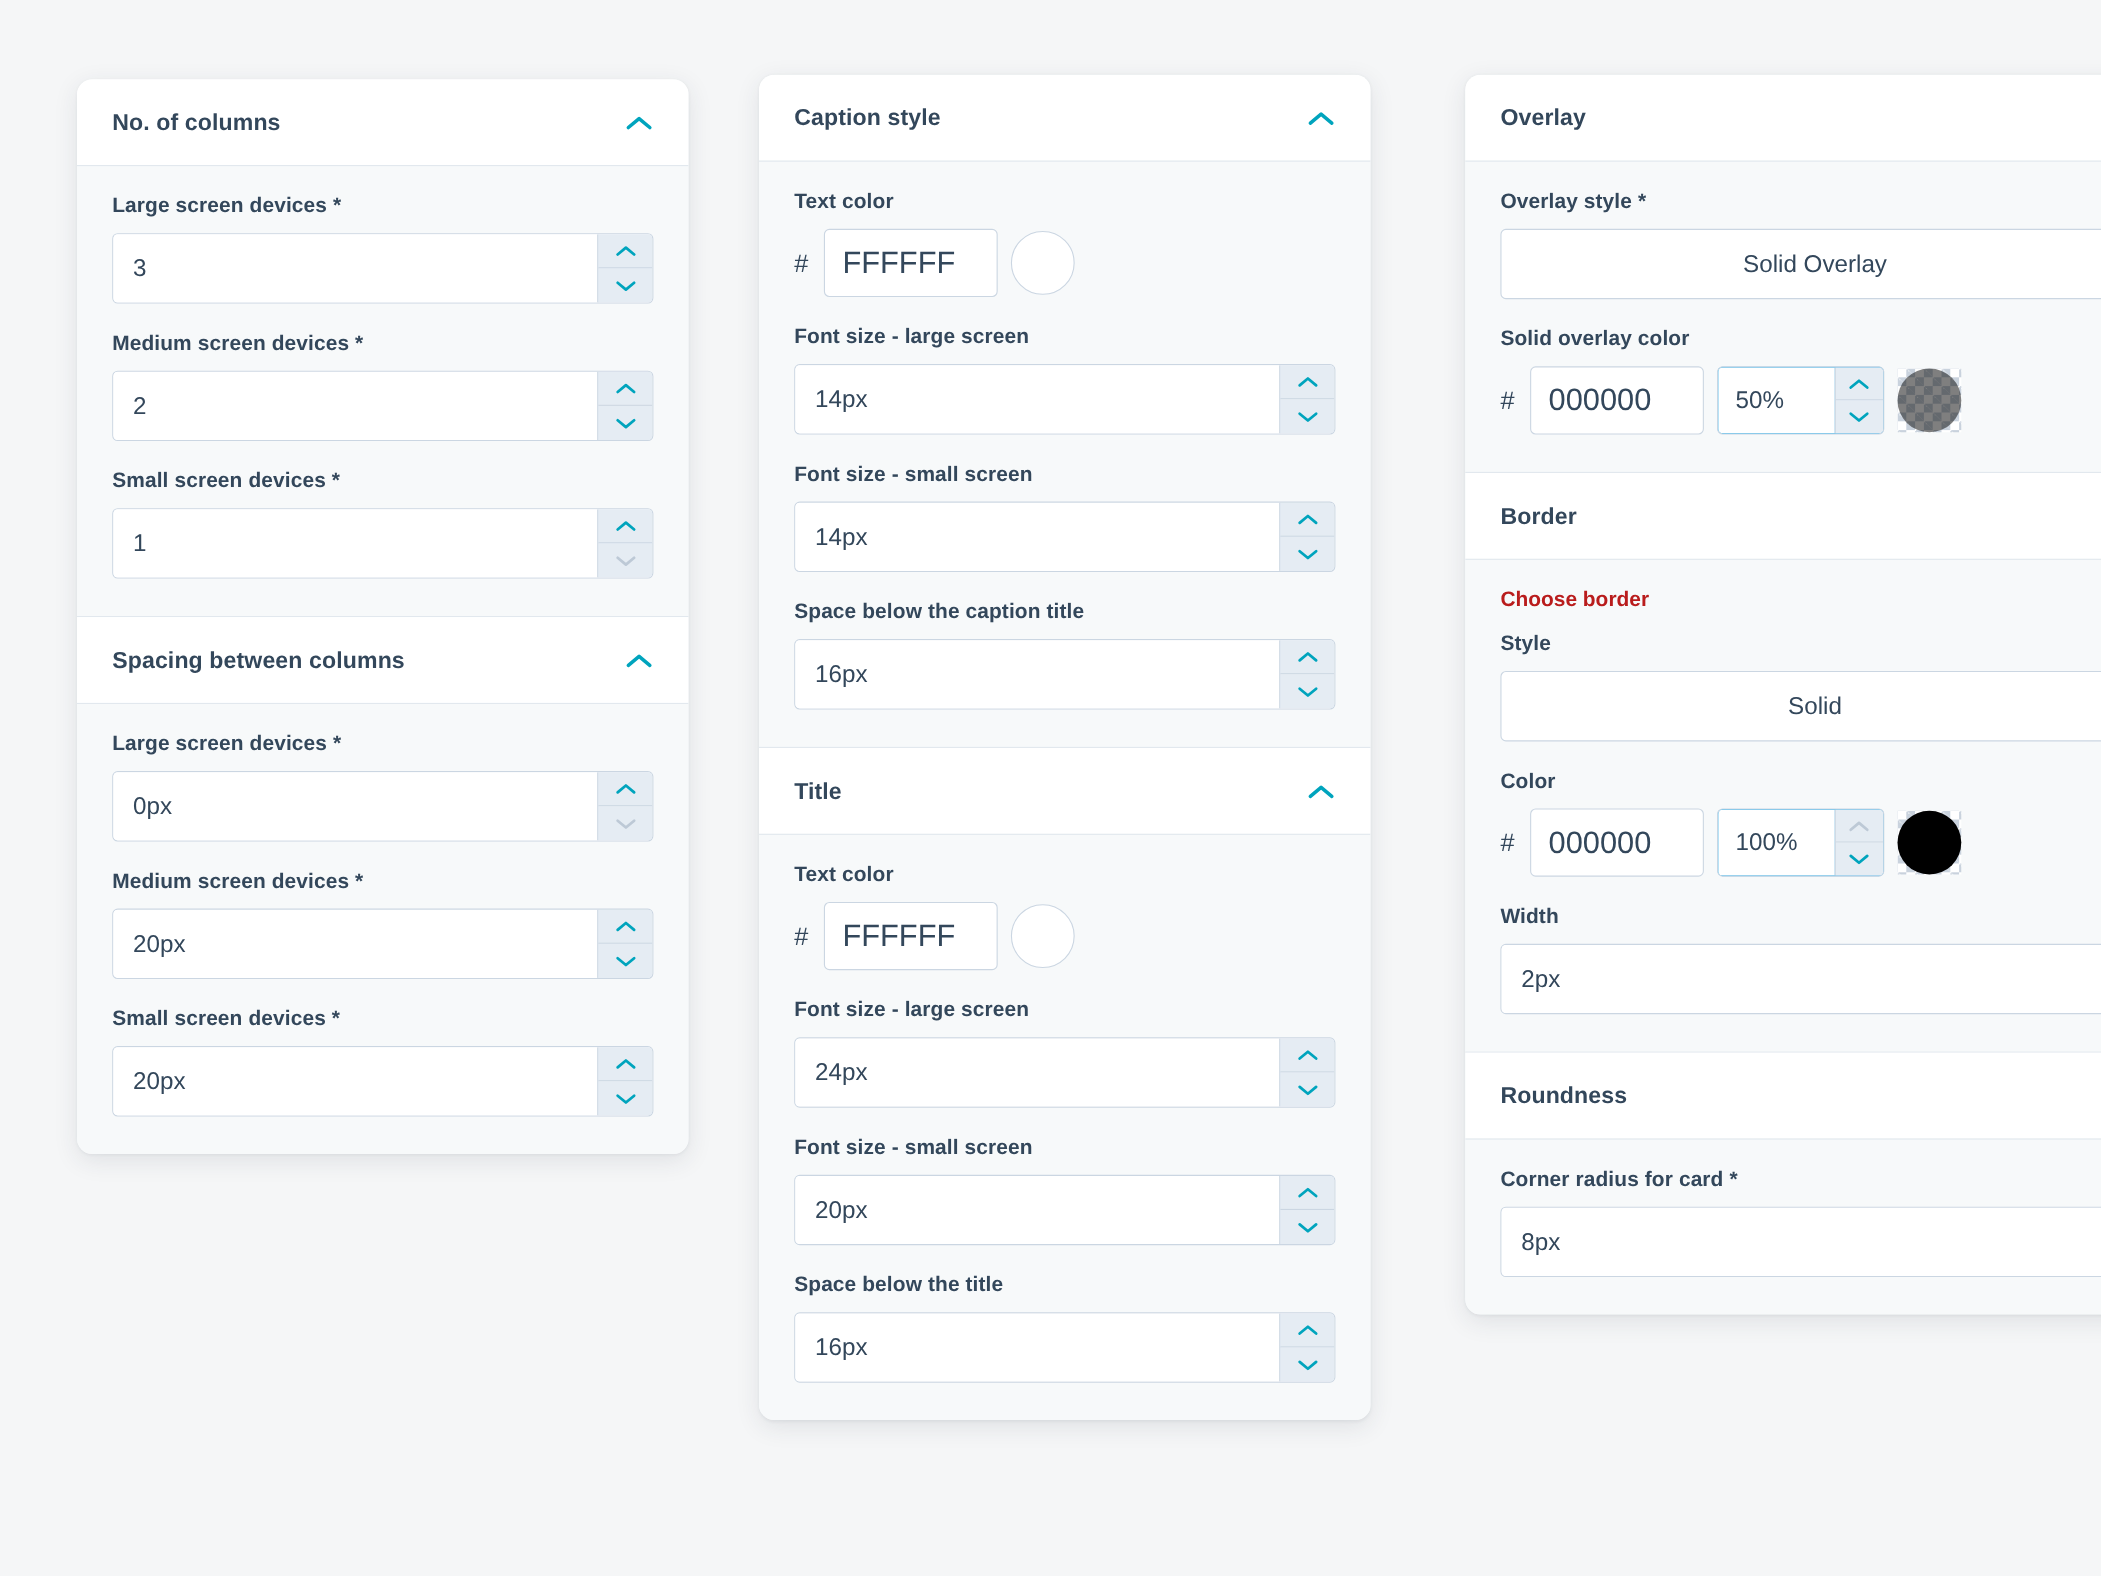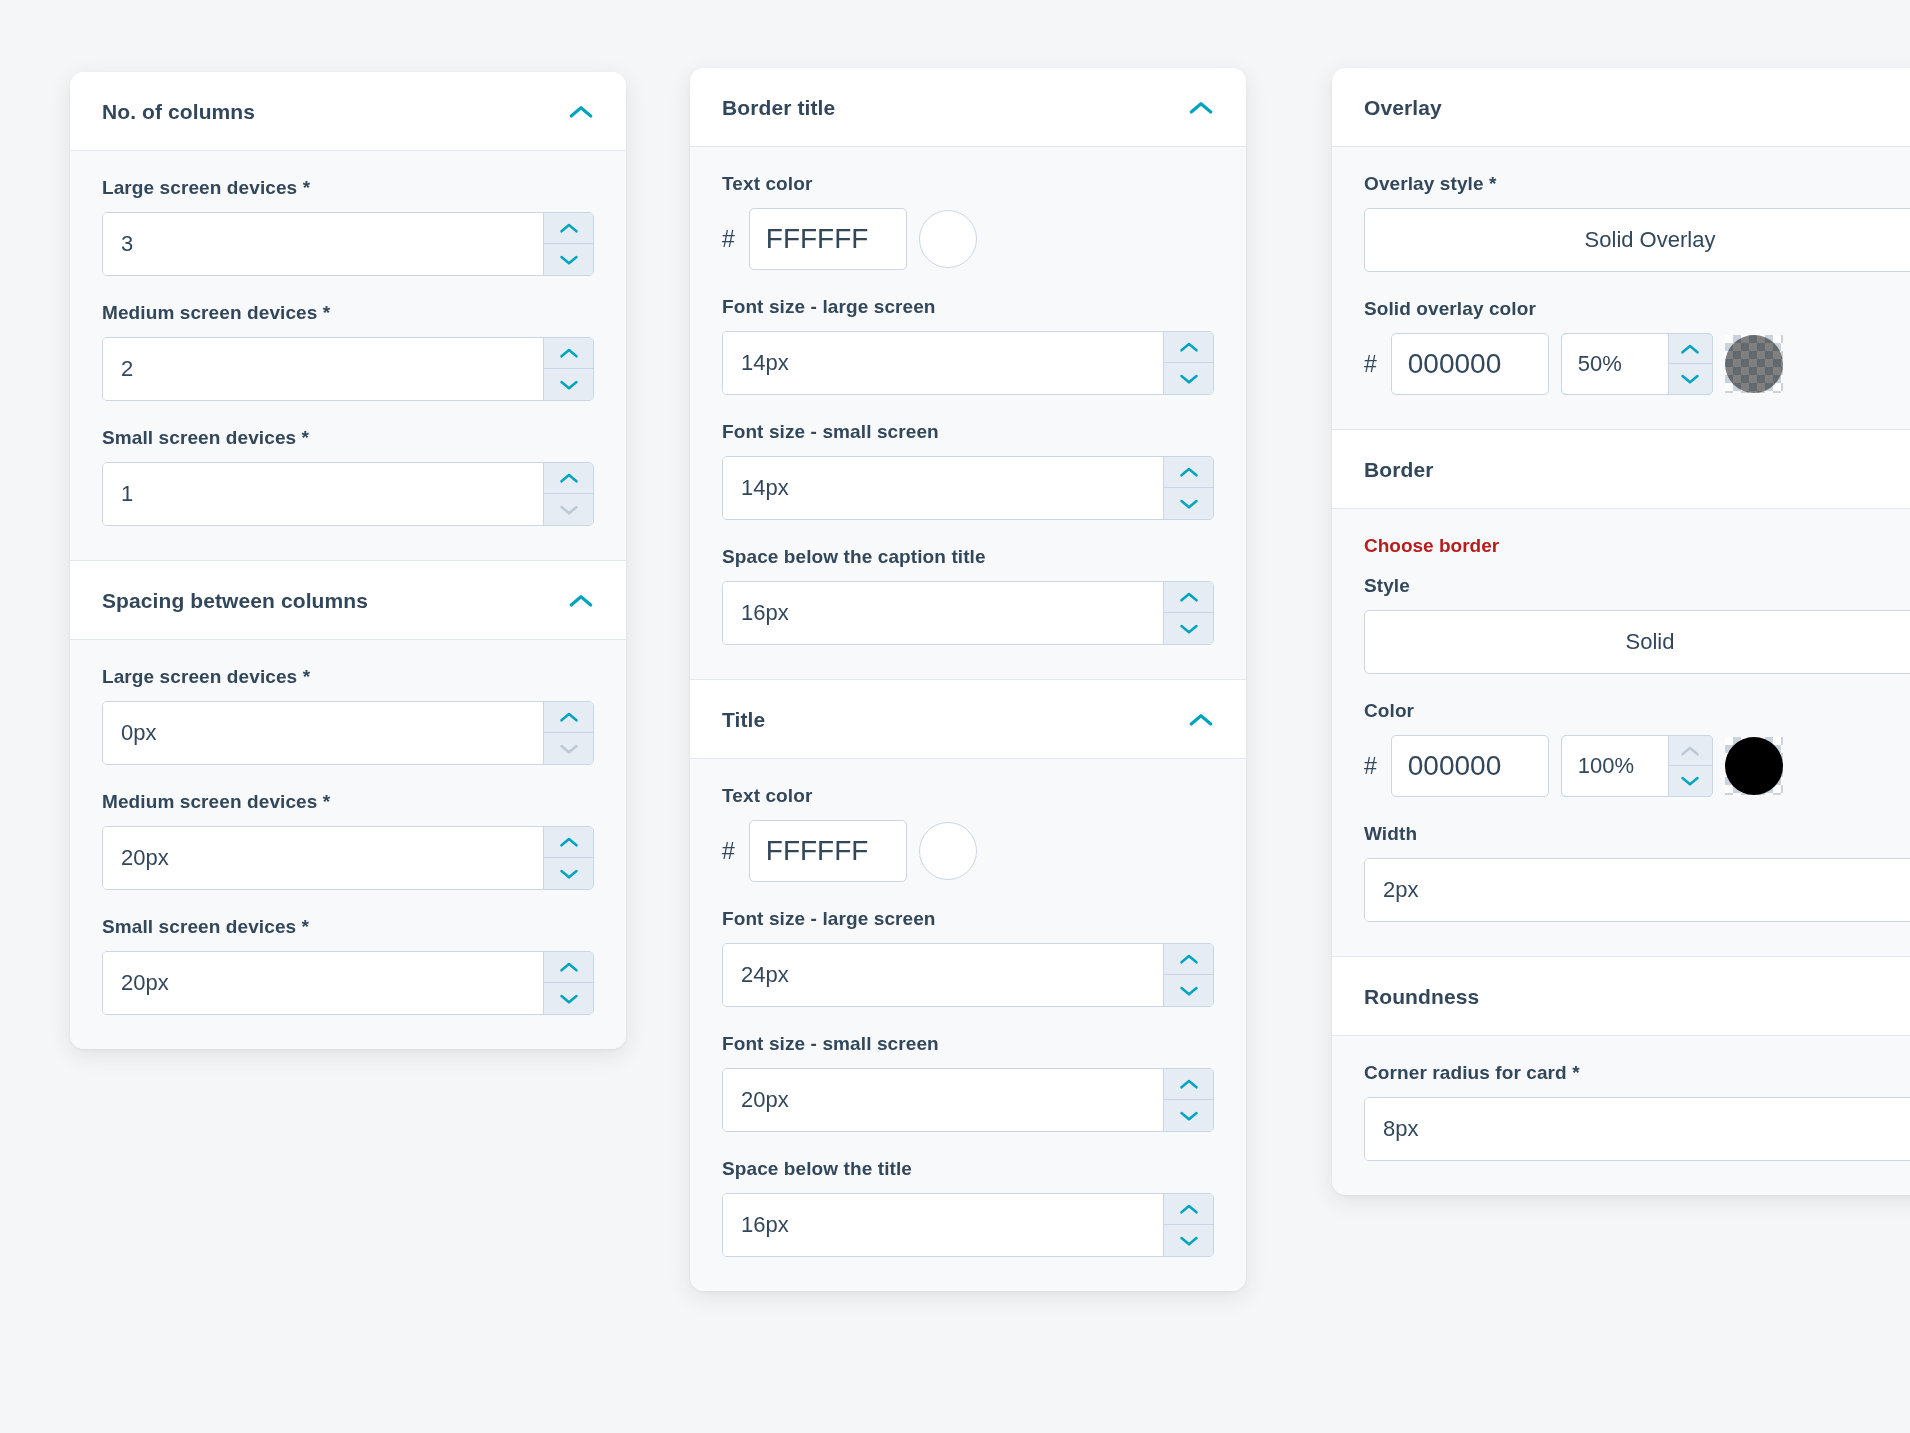--- a/index.html
+++ b/index.html
@@ -351,21 +351,21 @@
                 </div>
     </div>
       </div>
     </div>
       </div>
     </div>
     </div>
   <div class="card" id="card-middle">
       <div class="section">
       <div class="section-head">
-        <span class="section-title">Border title</span>
+        <span class="section-title">Caption style</span>
         <span class="chev-up"><svg viewBox="0 0 24 14">
      <path d="M3 11 L12 3.5 L21 11" fill="none" stroke="#00a4bd" stroke-width="3" stroke-linecap="round" stroke-linejoin="round"></path>
    </svg></span>
       </div>
       <div class="section-body">
 
         <div class="field">
       <span class="field-label">Text color</span>
       <div class="color-row">
         <span class="hash">#</span>

